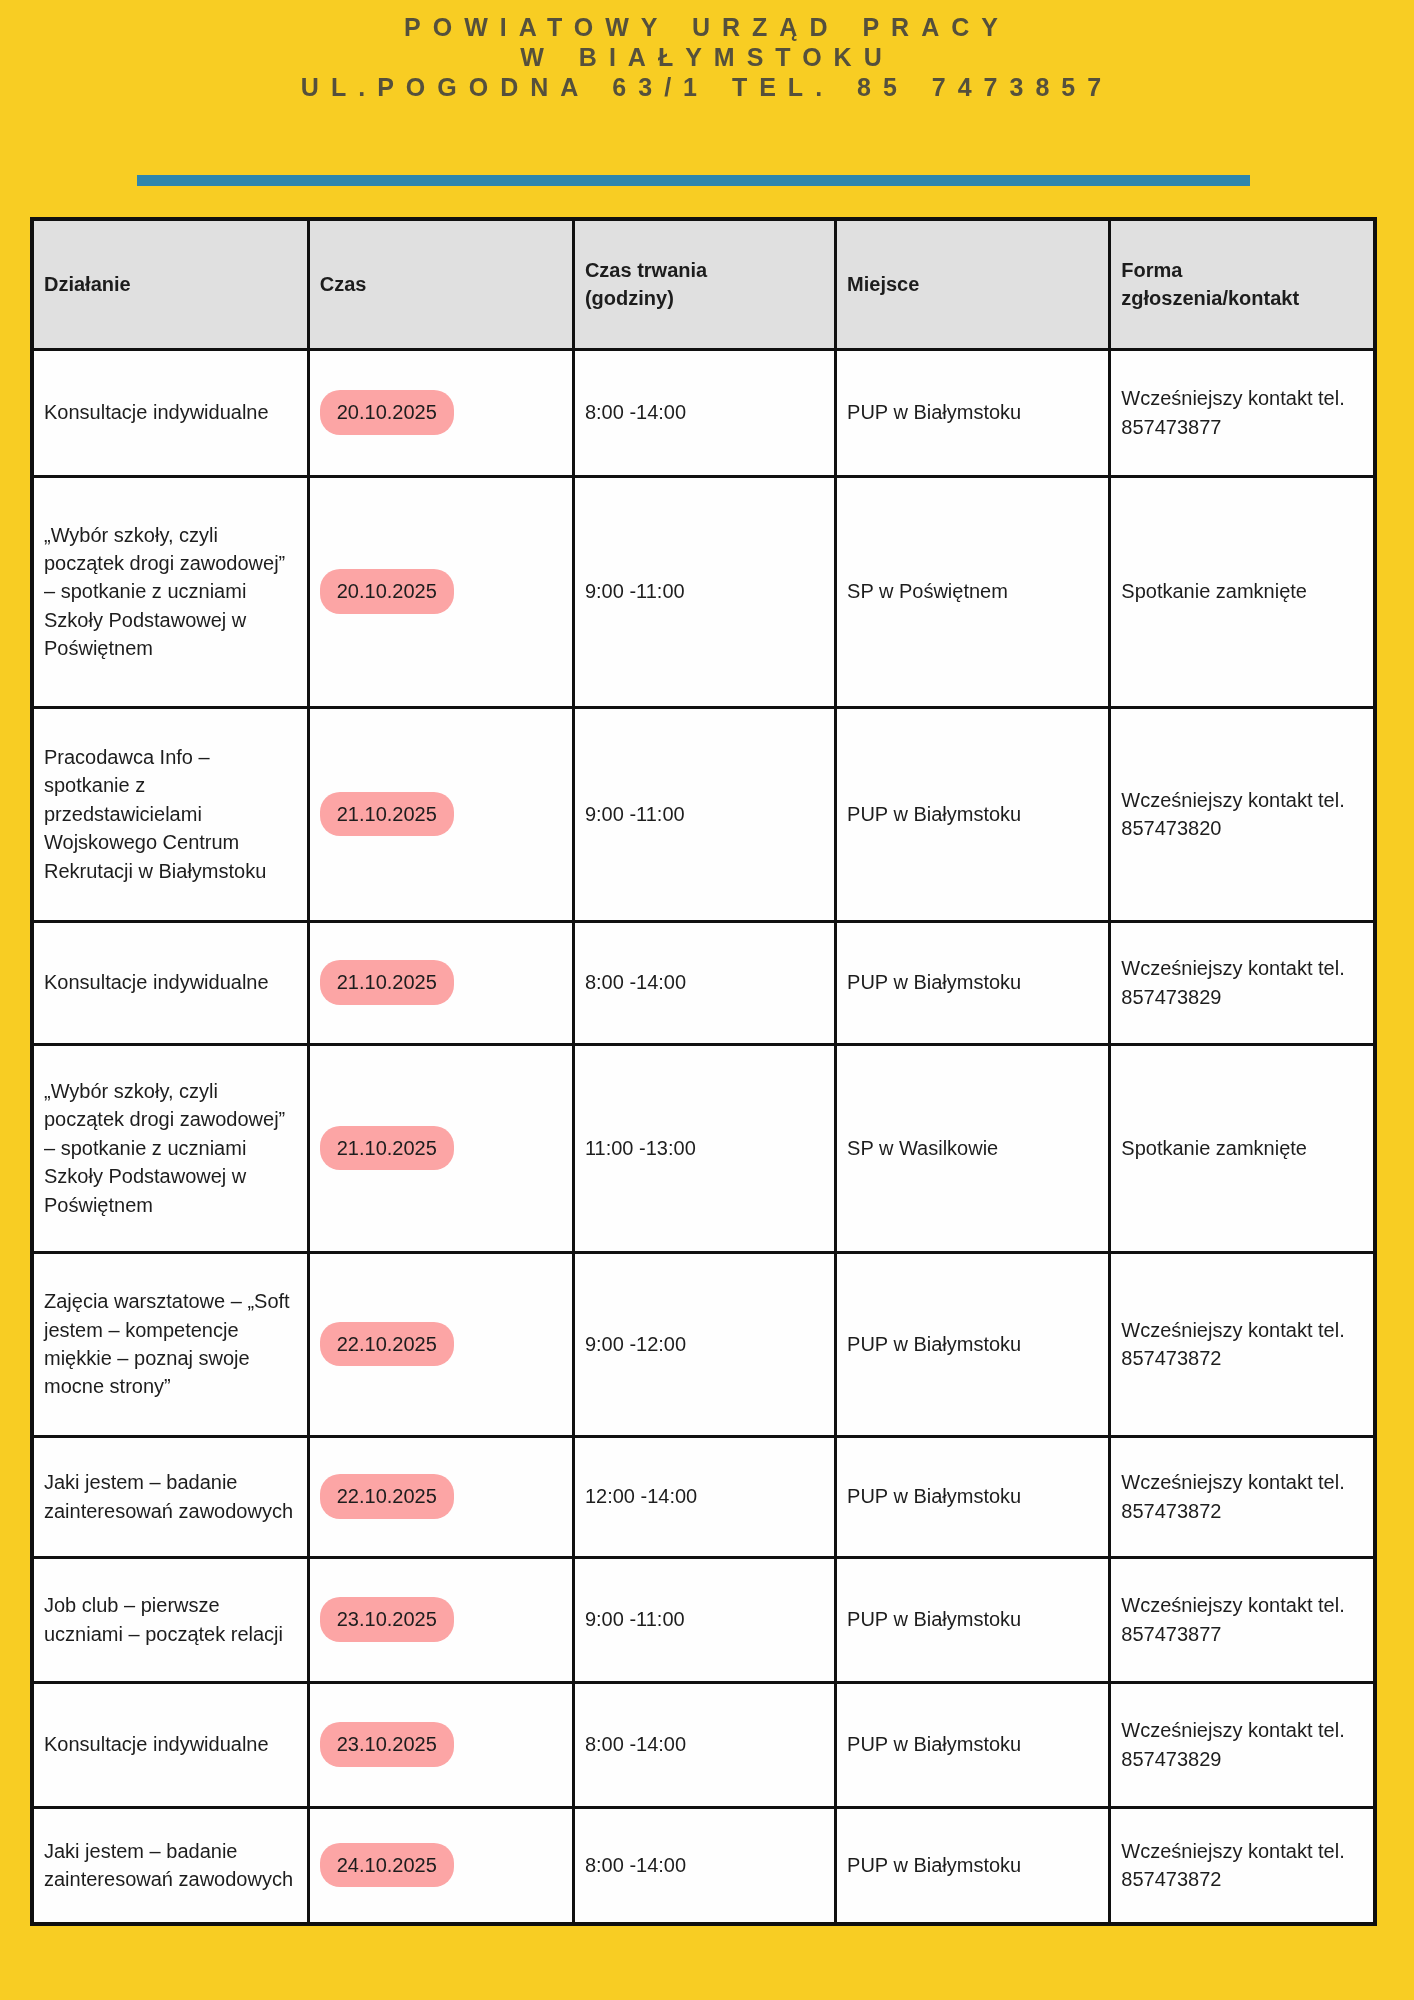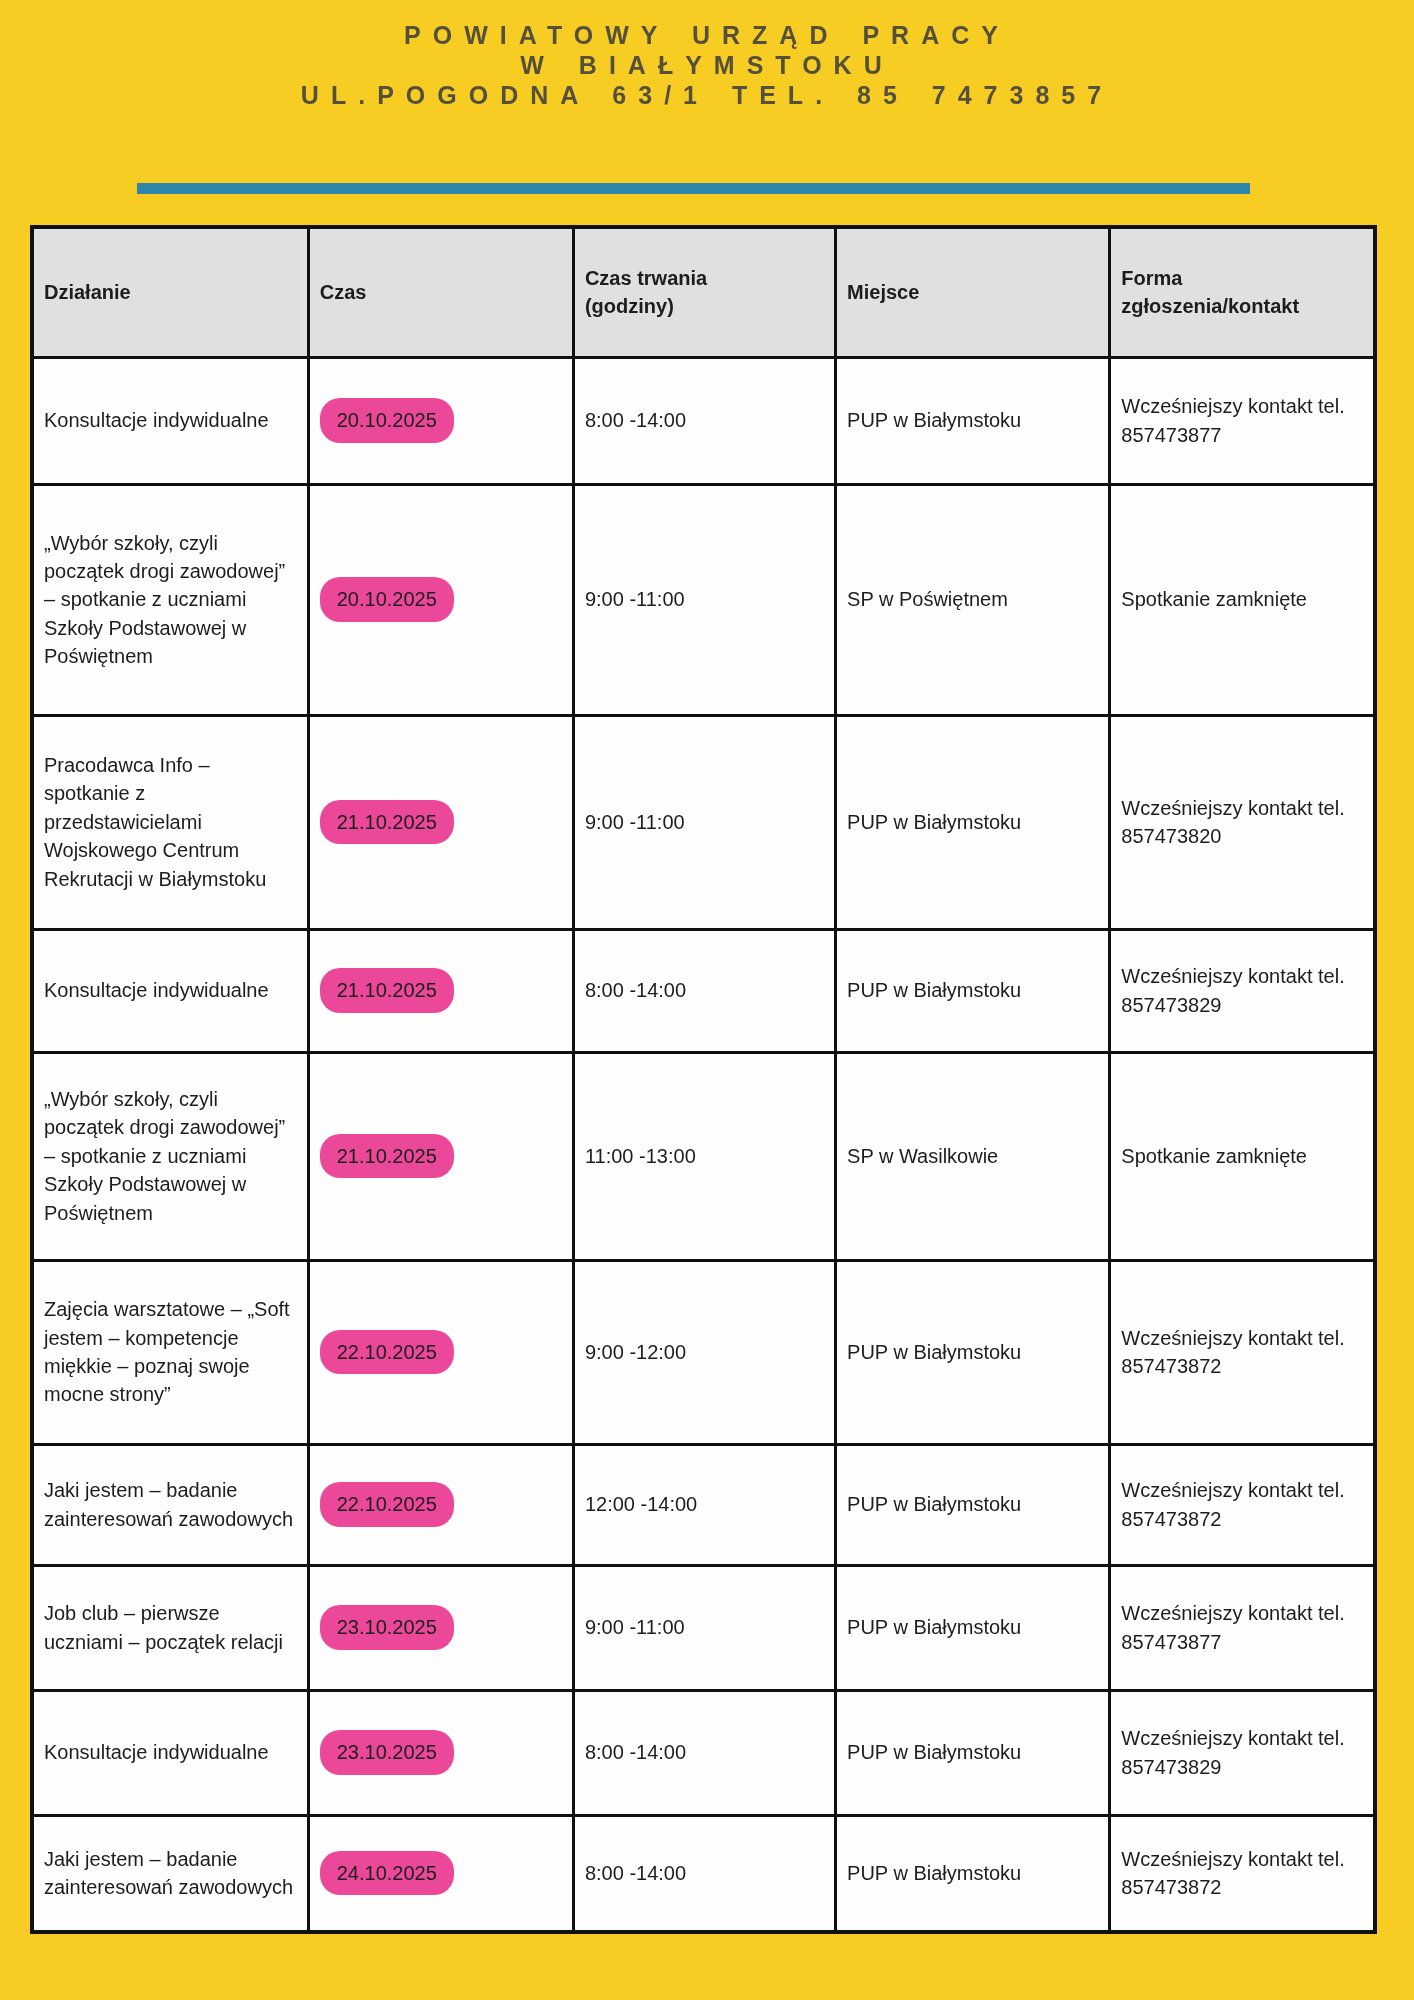--- a/index.html
+++ b/index.html
@@ -5,21 +5,21 @@
   html, body { margin: 0; padding: 0; }
   body {
     width: 1414px;
     height: 2000px;
     background: #F8CD23;
     font-family: "Liberation Sans", "DejaVu Sans", sans-serif;
     position: relative;
     overflow: hidden;
   }
   .doc-header {
-    padding-top: 20px;
+    padding-top: 12px;
     text-align: center;
     color: #55503C;
     font-weight: 700;
     font-size: 25px;
     line-height: 30px;
     letter-spacing: 12px;
     word-spacing: 4px;
   }
   .doc-header .hline { white-space: nowrap; }
   .divider {
@@ -54,21 +54,21 @@
     white-space: pre-line;
     font-size: 20px;
   }
   .col-activity { width: 274px; }
   .col-date     { width: 263px; }
   .col-time     { width: 260px; }
   .col-place    { width: 272px; }
   .col-contact  { width: 263px; }
   .pill {
     display: inline-block;
-    background: #ec4899;
+    background: #fca5a5;
     border-radius: 20px;
     padding: 8px 17px;
     white-space: nowrap;
     text-align: right;
   }
 </style>
 </head>
 <body>
 
 <div class="doc-header">

